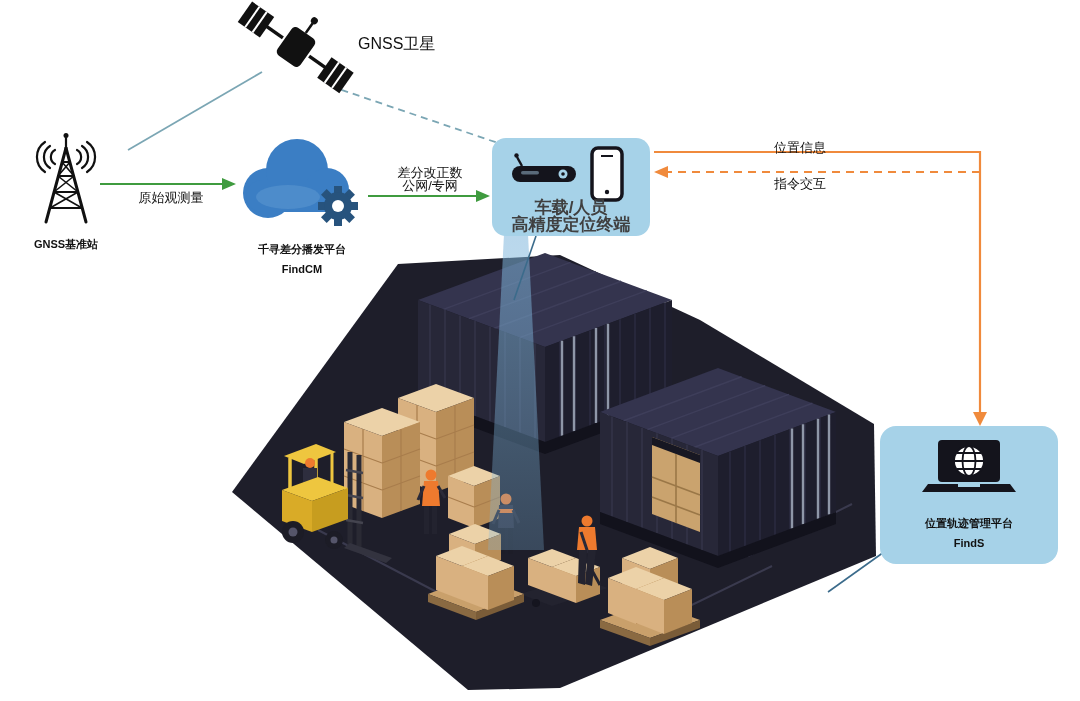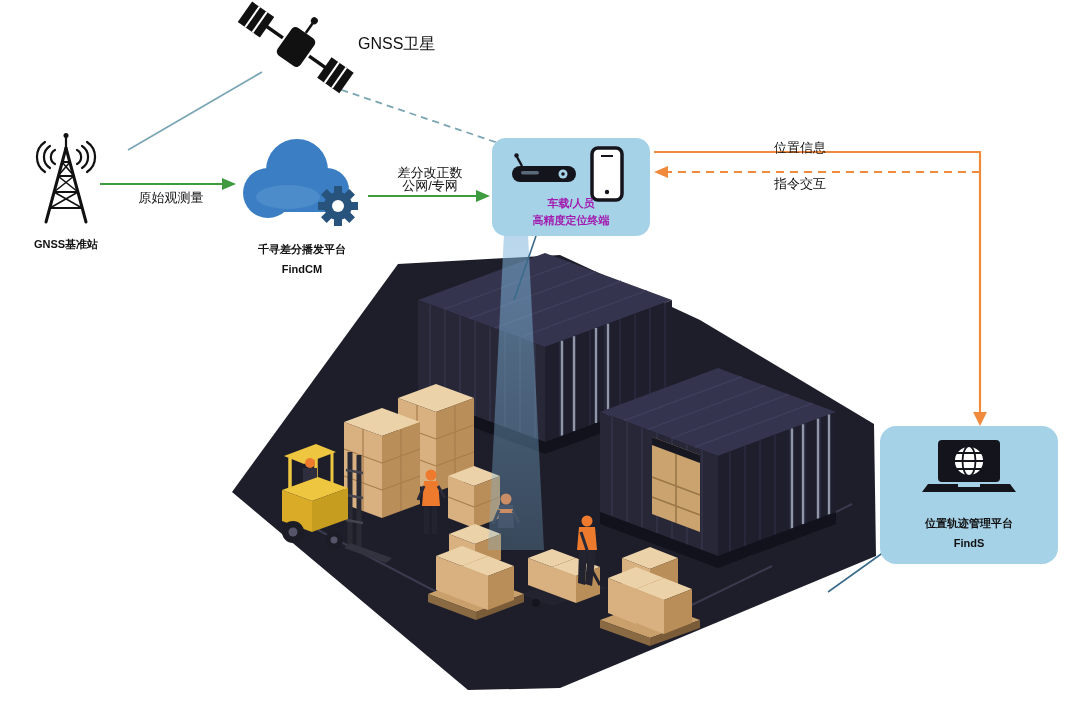--- a/index.html
+++ b/index.html
@@ -6,21 +6,21 @@
   #canvas{
     position:relative;width:1080px;height:701px;background:#ffffff;overflow:hidden;
     font-family:"Liberation Sans","DejaVu Sans",sans-serif;color:#111;
   }
   #scene-svg{position:absolute;left:0;top:0;width:1080px;height:701px;}
   .lbl{position:absolute;white-space:nowrap;line-height:1.25;}
   .lbl.center{transform:translateX(-50%);text-align:center;}
   .s16{font-size:16px;font-weight:500;}
   .s15b{font-size:11px;font-weight:700;}
   .s13{font-size:13px;font-weight:500;}
-  .s13b{font-size:11px;font-weight:700;color:#a21caf;}
+  .s13b{font-size:17px;font-weight:700;color:#404040;}
 </style>
 </head>
 <body>
 
 <div id="canvas">
 
 <svg id="scene-svg" viewBox="0 0 1080 701">
   <defs>
     <linearGradient id="beamGrad" x1="0" y1="0" x2="0" y2="1">
       <stop offset="0" stop-color="#7fb6dc" stop-opacity="0.55"></stop>

